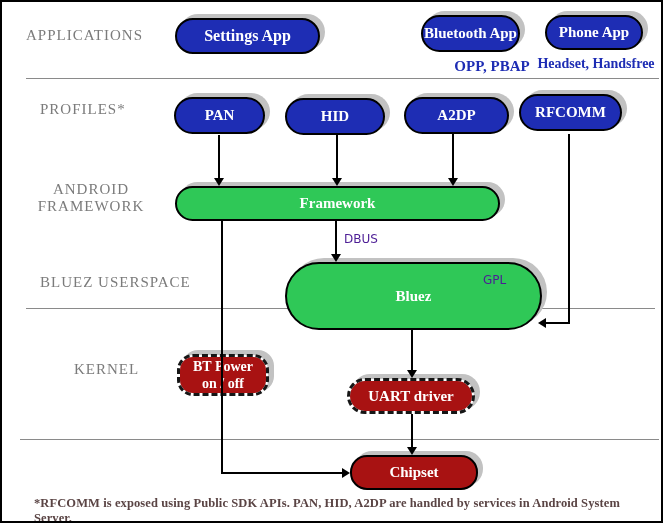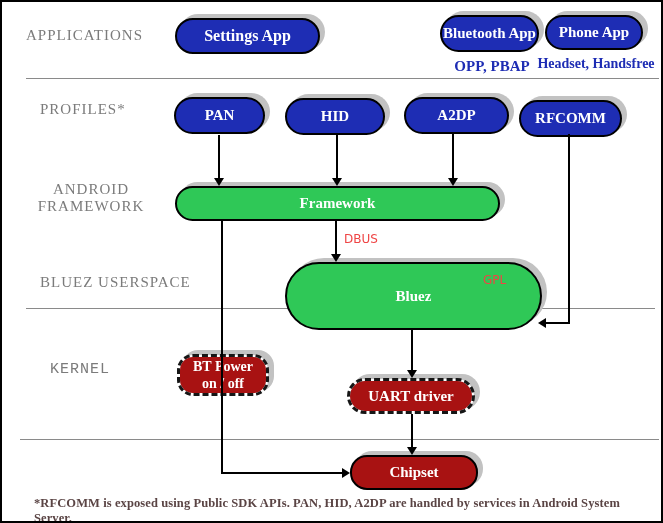--- a/index.html
+++ b/index.html
@@ -18,57 +18,57 @@
   }
   
   .rowlabel{
     position:absolute;color:var(--label-gray);
     font-size:15px;letter-spacing:1px;font-weight:normal;text-align:center;
   }
   .lbl-applications{left:24px;top:25px;}
   .lbl-profiles{left:38px;top:99px;}
   .lbl-android-framework{left:24px;top:179px;width:130px;text-align:center;line-height:17px;}
   .lbl-bluez-userspace{left:38px;top:272px;white-space:nowrap;}
-  .lbl-kernel{left:48px;top:359px;font-family:Liberation Mono, monospace;}
+  .lbl-kernel{left:72px;top:359px;}
   .lbl-hardware{left:48px;top:459px;}
   
   .sep{position:absolute;height:1px;background:#8a8a8a;z-index:1;}
   .sep1{left:24px;top:76px;width:633px;}
   .sep2{left:24px;top:306px;width:629px;}
   .sep3{left:18px;top:437px;width:639px;}
   
   .pill{
     position:absolute;display:flex;align-items:center;justify-content:center;
     color:#fff;font-weight:bold;text-align:center;z-index:2;
     box-shadow:5px -4px 0 var(--shadow-gray);
     font-family:"Liberation Serif", serif;
   }
   .pill.blue{background:var(--app-blue);border:2px solid #000;border-radius:19px;}
   .pill.green{background:var(--framework-green);border:2px solid #000;border-radius:18px;}
   .pill.red{background:var(--kernel-red);border:3px dashed #161616;background-clip:padding-box;border-radius:18px;}
   .pill.red-solid{background:var(--kernel-red);border:2px solid #000;border-radius:17px;}
 
   .p-settings{left:173px;top:16px;width:141px;height:32px;font-size:16px;}
-  .p-btapp{left:438px;top:13px;width:95px;height:33px;font-size:15px;}
+  .p-btapp{left:419px;top:13px;width:95px;height:33px;font-size:15px;}
   .p-phoneapp{left:543px;top:13px;width:94px;height:31px;font-size:15px;}
   .p-pan{left:172px;top:95px;width:87px;height:33px;font-size:15px;}
   .p-hid{left:283px;top:96px;width:96px;height:33px;font-size:15px;}
   .p-a2dp{left:402px;top:95px;width:101px;height:33px;font-size:15px;}
-  .p-rfcomm{left:517px;top:98px;width:99px;height:33px;font-size:15px;text-align:center;}
+  .p-rfcomm{left:517px;top:92px;width:99px;height:33px;font-size:15px;text-align:center;}
   .p-framework{left:173px;top:184px;width:321px;height:31px;font-size:15px;}
   .p-bluez{left:283px;top:260px;width:253px;height:64px;border-radius:34px !important;font-size:15px;}
   .p-btpower{left:175px;top:352px;width:86px;height:36px;font-size:14px;line-height:1.25;border-radius:16px !important;}
   .p-uart{left:345px;top:376px;width:122px;height:30px;font-size:15px;}
   .p-chipset{left:348px;top:453px;width:124px;height:31px;font-size:15px;text-align:center;}
 
   
   .sublabel{position:absolute;color:var(--app-blue);font-weight:bold;text-align:center;}
   .sub-opp{left:434px;top:56px;width:112px;font-size:15px;}
   .sub-headset{left:528px;top:54px;width:132px;font-size:14px;}
-  .tag{position:absolute;color:#ef4444;font-family:"DejaVu Sans", sans-serif;font-size:12px;z-index:3;}
+  .tag{position:absolute;color:#4c1d95;font-family:"DejaVu Sans", sans-serif;font-size:12px;z-index:3;}
   .tag-dbus{left:342px;top:230px;}
   .tag-gpl{left:481px;top:271px;}
   
   .vline,.hline{position:absolute;background:#000;z-index:5;}
   .vline{width:2px;}
   .hline{height:2px;}
   .ah{position:absolute;width:0;height:0;z-index:6;}
   .ah-down{border-left:5px solid transparent;border-right:5px solid transparent;border-top:8px solid #000;}
   .ah-left{border-top:5px solid transparent;border-bottom:5px solid transparent;border-right:8px solid #000;}
   .ah-right{border-top:5px solid transparent;border-bottom:5px solid transparent;border-left:8px solid #000;}

